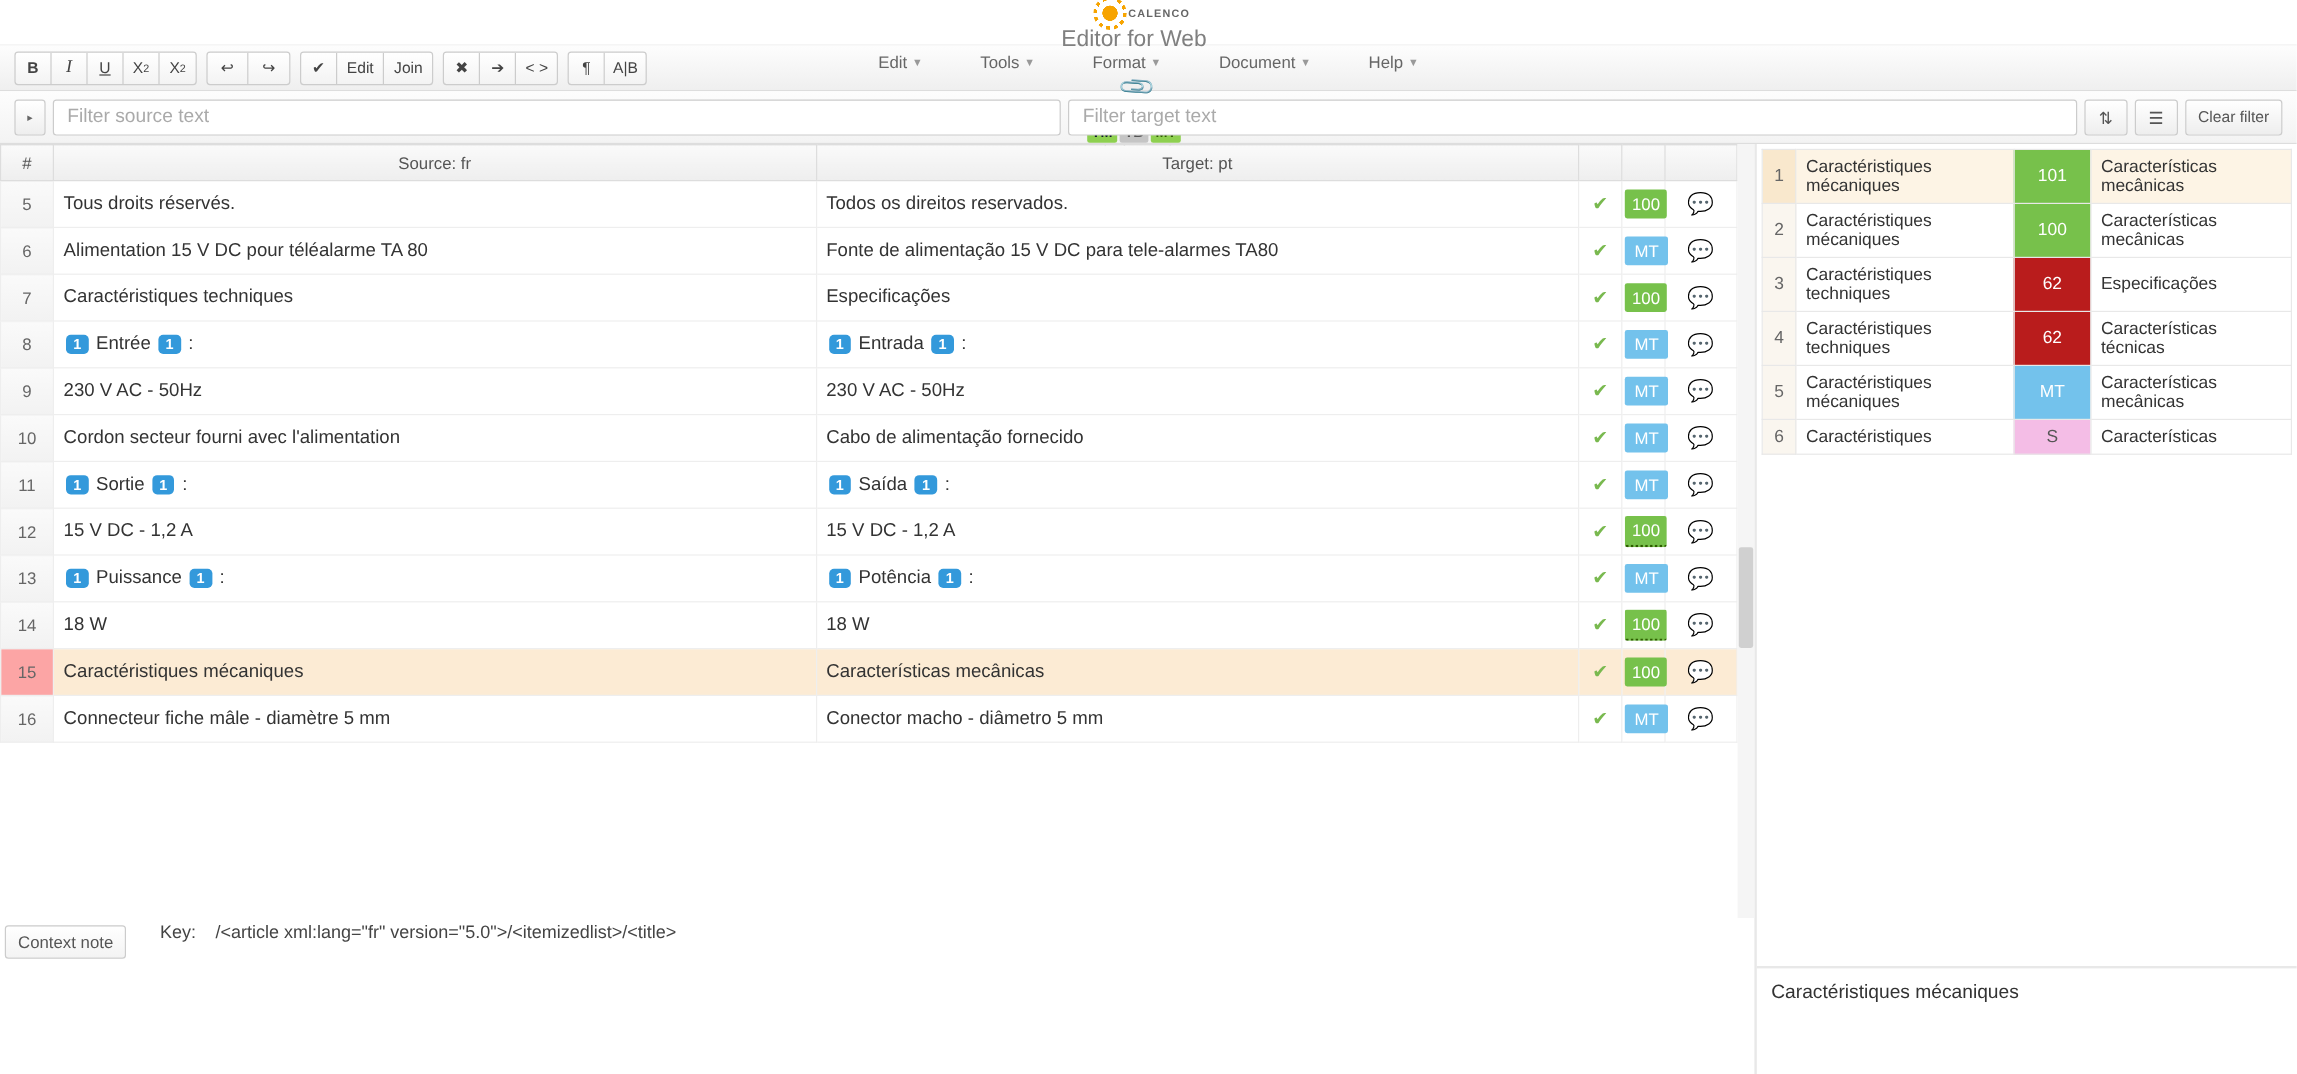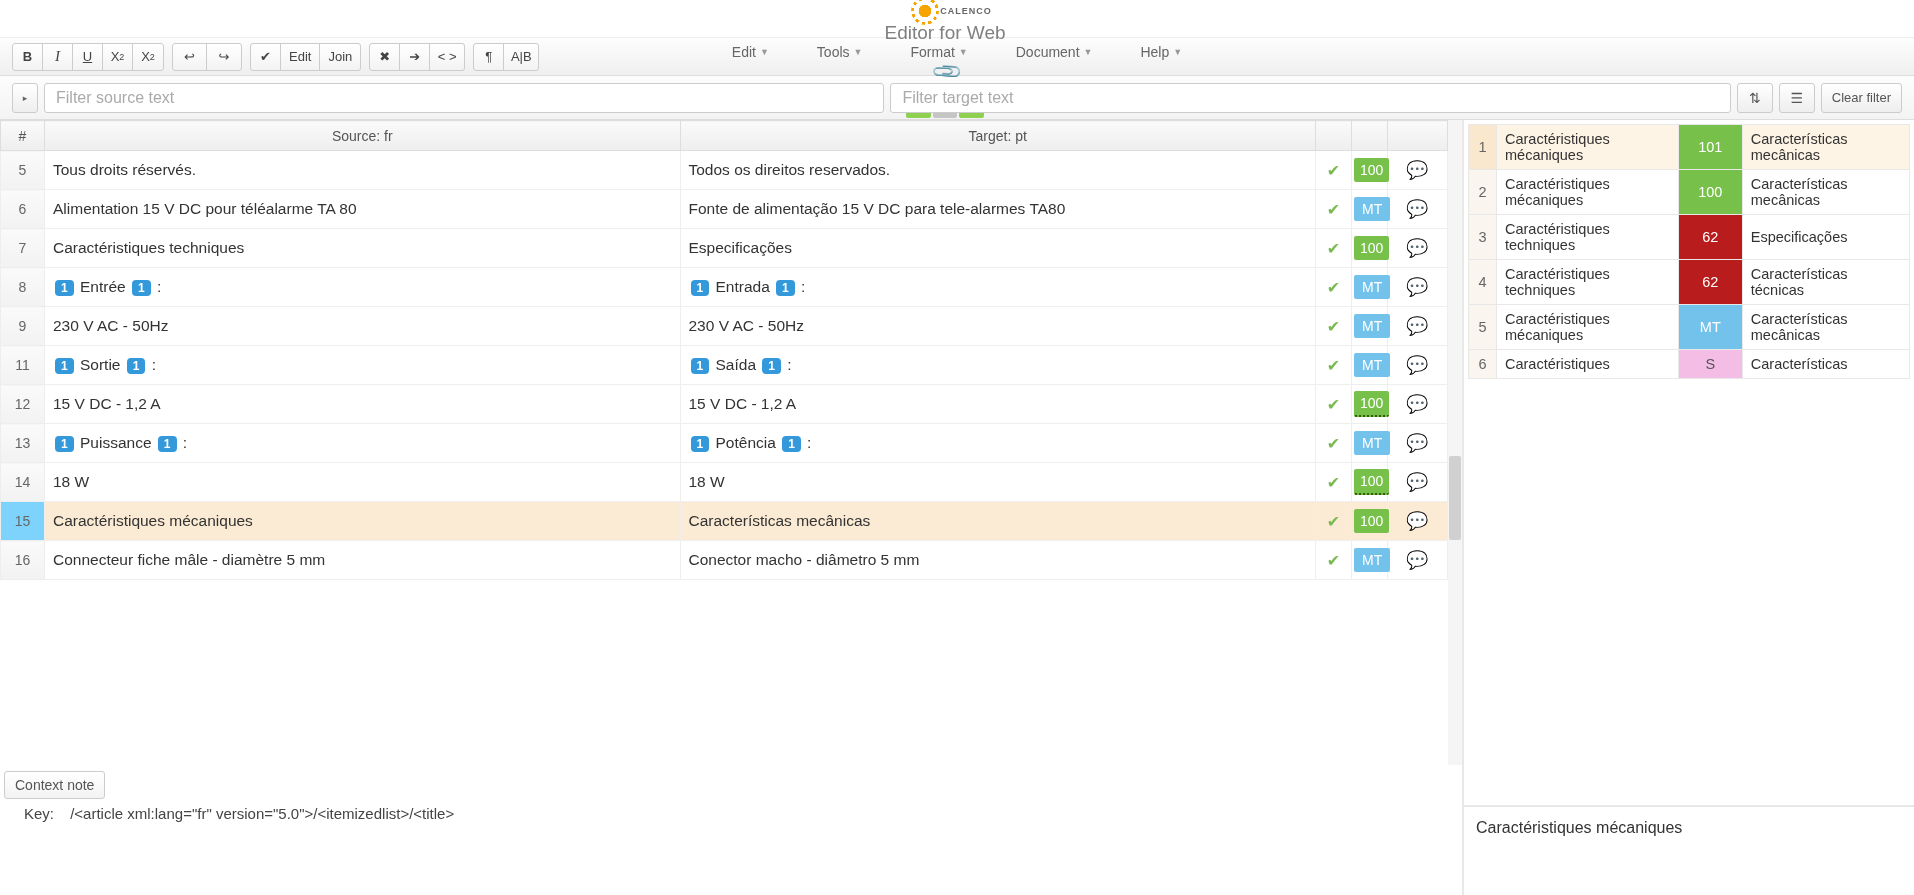--- a/index.html
+++ b/index.html
@@ -58,32 +58,32 @@
 .grid-thumb { position: absolute; left: 1px; right: 1px; top: 336px; height: 84px; background: #d0d0d0; border-radius: 2px; }
 .grid table { width: 100%; border-collapse: collapse; table-layout: fixed; }
 .grid th { background: linear-gradient(#fafafa,#eee); border: 1px solid #ddd; height: 30px; font-weight: normal; font-size: 14px; color: #555; }
 .grid th.num { width: 44px; }
 .grid th.status { width: 36px; }
 .grid th.score { width: 36px; }
 .grid th.comment { width: 60px; }
 .grid td { border: 1px solid #eee; padding: 8px 8px; font-size: 15.5px; vertical-align: middle; height: 38px; }
 .grid td.num { text-align: center; color: #666; background: linear-gradient(#fafafa,#f2f2f2); font-size: 14px; }
 .grid tr.selected td { background: #fcebd4; }
-.grid tr.selected td.num { background: #7dd3fc; }
+.grid tr.selected td.num { background: #fca5a5; }
 .grid td.check { text-align: center; color: #79b94f; font-size: 16px; }
 .grid td.score-cell { text-align: center; padding: 2px; }
 .score-box { display: inline-block; padding: 4px 6px; font-size: 14px; border-radius: 2px; font-weight: 500; }
 .score-box.s100 { background: #77c14b; color: #fff; }
 .score-box.s100u { background: #77c14b; color: #fff; border-bottom: 2px dotted #2e5c00; }
 .score-box.smt { background: #73c2ec; color: #fff; padding: 4px 8px; }
 .grid td.comment-cell { text-align: center; color: #ddd; font-size: 18px; }
 .tag-pill { display: inline-block; background: #3399db; color: #fff; font-size: 12px; font-weight: bold; padding: 1px 6px; border-radius: 4px; margin: 0 2px; }
 
 
-.bottom-wrap { height: 130px; display: flex; flex-direction: column; }
+.bottom-wrap { height: 130px; display: flex; }
 .context-btn { display: inline-block; margin: 6px 4px 2px; padding: 5px 10px; border: 1px solid #ccc; border-radius: 3px; background: linear-gradient(#fff,#f3f3f3); font-size: 14px; color: #555; cursor: pointer; align-self: flex-start; }
 .key-row { padding: 4px 24px; font-size: 15px; color: #444; }
 .key-row .key-label { margin-right: 12px; }
 
 
 .tm-panel { flex: 1; overflow: auto; padding: 4px; }
 .tm-table { width: 100%; border-collapse: collapse; }
 .tm-table td { border: 1px solid #e8e8e8; padding: 6px 8px; font-size: 14.5px; }
 .tm-table td.idx { width: 28px; text-align: center; background: #faf6ef; color: #666; }
 .tm-table tr.sel td.idx { background: #f9e8cd; }
@@ -241,20 +241,28 @@
               </tr>
               <tr>
                 <td class="num">9</td>
                 <td>230 V AC - 50Hz</td>
                 <td>230 V AC - 50Hz</td>
                 <td class="check"><span class="check-icon"></span></td>
                 <td class="score-cell"><span class="score-box smt">MT</span></td>
                 <td class="comment-cell">💬</td>
               </tr>
               <tr>
+                <td class="num">10</td>
+                <td>Cordon secteur fourni avec l'alimentation</td>
+                <td>Cabo de alimentação fornecido</td>
+                <td class="check"><span class="check-icon"></span></td>
+                <td class="score-cell"><span class="score-box smt">MT</span></td>
+                <td class="comment-cell">💬</td>
+              </tr>
+              <tr>
                 <td class="num">11</td>
                 <td><span class="tag-pill">1</span> Sortie <span class="tag-pill">1</span> :</td>
                 <td><span class="tag-pill">1</span> Saída <span class="tag-pill">1</span> :</td>
                 <td class="check"><span class="check-icon"></span></td>
                 <td class="score-cell"><span class="score-box smt">MT</span></td>
                 <td class="comment-cell">💬</td>
               </tr>
               <tr>
                 <td class="num">12</td>
                 <td>15 V DC - 1,2 A</td>

